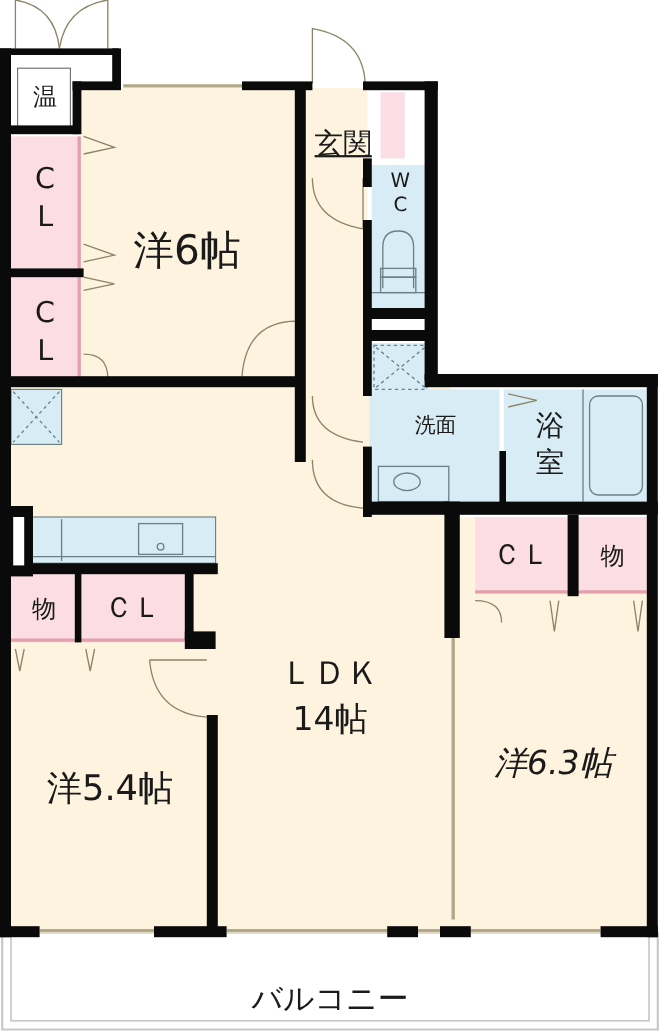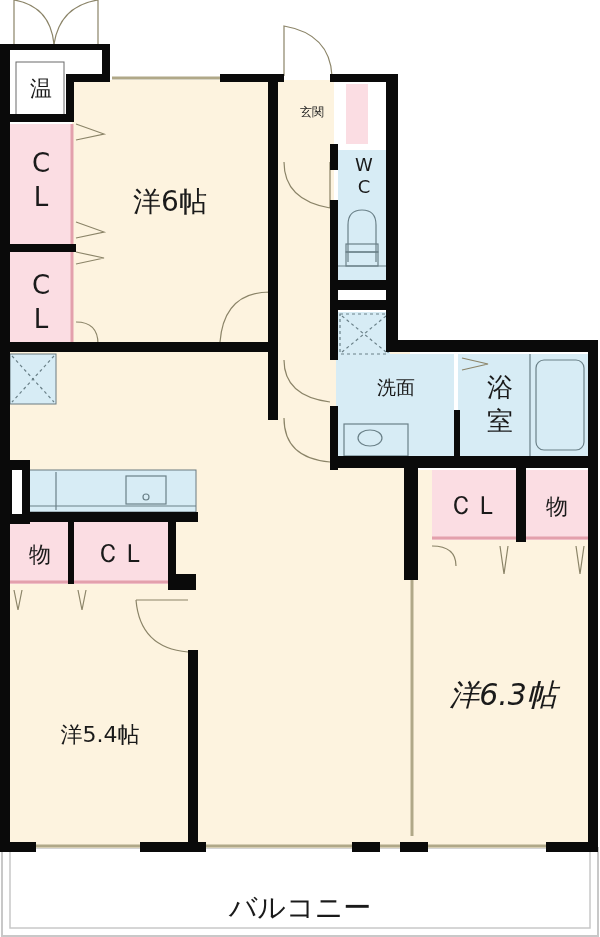--- a/index.html
+++ b/index.html
@@ -155,42 +155,44 @@
 
 <div class="lbl v" style="left:10px;top:150px;width:62px;font-size:26px;">
   <div>C</div>
   <div style="margin-top:8px;">L</div>
 </div>
 <div class="lbl v" style="left:10px;top:272px;width:62px;font-size:26px;">
   <div>C</div>
   <div style="margin-top:8px;">L</div>
 </div>
 
-<div class="lbl" style="left:110px;top:188px;width:120px;font-size:28px;">洋6帖</div>
+<div class="lbl" style="left:110px;top:209px;width:120px;font-size:37px;">洋6帖</div>
 
-<div class="lbl" style="left:280px;top:106px;width:64px;font-size:12px;">玄関</div>
+<div class="lbl" style="left:280px;top:118px;width:64px;font-size:26px;text-decoration:underline;">玄関</div>
 
 <div class="lbl v" style="left:338px;top:156px;width:52px;font-size:18px;">
   <div>W</div>
   <div style="margin-top:4px;">C</div>
 </div>
 
 <div class="lbl" style="left:350px;top:378px;width:92px;font-size:19px;">洗面</div>
 
 <div class="lbl v" style="left:470px;top:374px;width:60px;font-size:26px;">
   <div>浴</div>
   <div style="margin-top:8px;">室</div>
 </div>
 
 <div class="lbl" style="left:12px;top:544px;width:56px;font-size:22px;">物</div>
 <div class="lbl" style="left:74px;top:540px;width:94px;font-size:26px;">ＣＬ</div>
 
 <div class="lbl" style="left:432px;top:492px;width:84px;font-size:26px;">ＣＬ</div>
 <div class="lbl" style="left:526px;top:496px;width:62px;font-size:22px;">物</div>
 
 <div class="lbl" style="left:220px;top:598px;width:160px;font-size:30px;">
+  <div>ＬＤＫ</div>
+  <div style="margin-top:12px;">14帖</div>
 </div>
 
-<div class="lbl" style="left:20px;top:724px;width:160px;font-size:22px;">洋5.4帖</div>
+<div class="lbl" style="left:20px;top:700px;width:160px;font-size:32px;">洋5.4帖</div>
 
 <div class="lbl" style="left:418px;top:680px;width:170px;font-size:30px;font-style:italic;">洋6.3帖</div>
 
 <div class="lbl" style="left:180px;top:894px;width:240px;font-size:28px;">バルコニー</div>
 
 </body></html>

